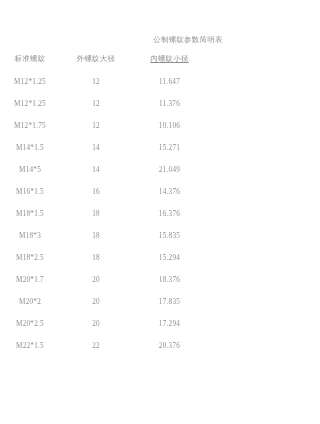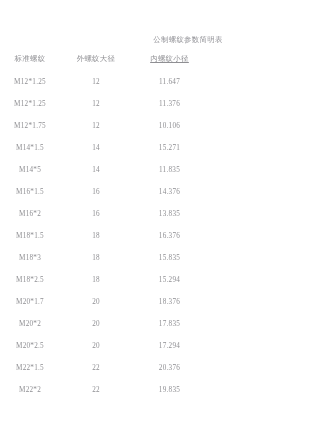--- a/index.html
+++ b/index.html
@@ -110,33 +110,27 @@
         </tr>
         <tr>
           <td class="col-spec">M14*1.5</td>
           <td class="col-major">14</td>
           <td class="col-minor">15.271</td>
           <td class="col-pad"></td>
         </tr>
         <tr>
           <td class="col-spec">M14*5</td>
           <td class="col-major">14</td>
-          <td class="col-minor">11.835</td>
+          <td class="col-minor">21.049</td>
           <td class="col-pad"></td>
         </tr>
         <tr>
           <td class="col-spec">M16*1.5</td>
           <td class="col-major">16</td>
           <td class="col-minor">14.376</td>
-          <td class="col-pad"></td>
-        </tr>
-        <tr>
-          <td class="col-spec">M16*2</td>
-          <td class="col-major">16</td>
-          <td class="col-minor">13.835</td>
           <td class="col-pad"></td>
         </tr>
         <tr>
           <td class="col-spec">M18*1.5</td>
           <td class="col-major">18</td>
           <td class="col-minor">16.376</td>
           <td class="col-pad"></td>
         </tr>
         <tr>
           <td class="col-spec">M18*3</td>
@@ -167,22 +161,16 @@
           <td class="col-major">20</td>
           <td class="col-minor">17.294</td>
           <td class="col-pad"></td>
         </tr>
         <tr>
           <td class="col-spec">M22*1.5</td>
           <td class="col-major">22</td>
           <td class="col-minor">20.376</td>
           <td class="col-pad"></td>
         </tr>
-        <tr>
-          <td class="col-spec">M22*2</td>
-          <td class="col-major">22</td>
-          <td class="col-minor">19.835</td>
-          <td class="col-pad"></td>
-        </tr>
       </tbody>
   </table>
 
 </div>
 
 </body></html>

